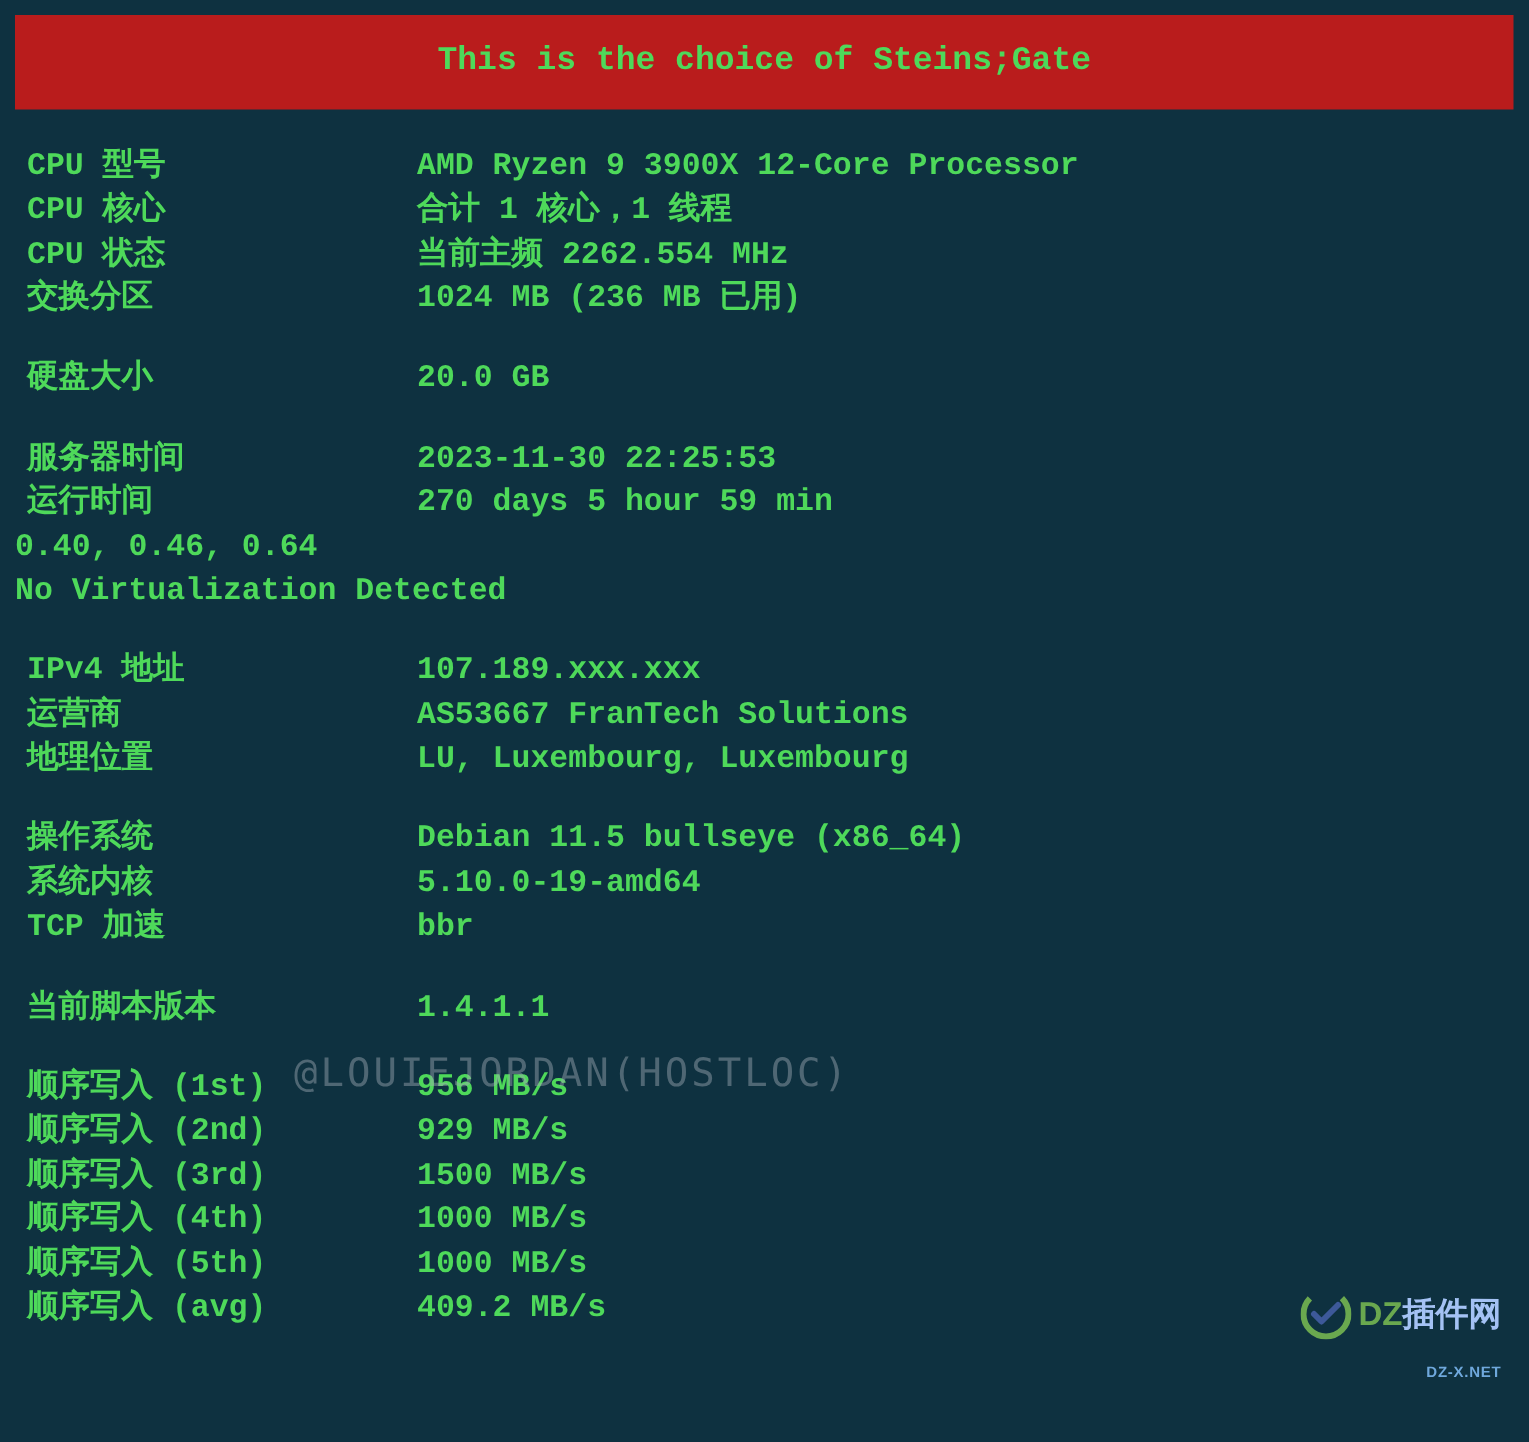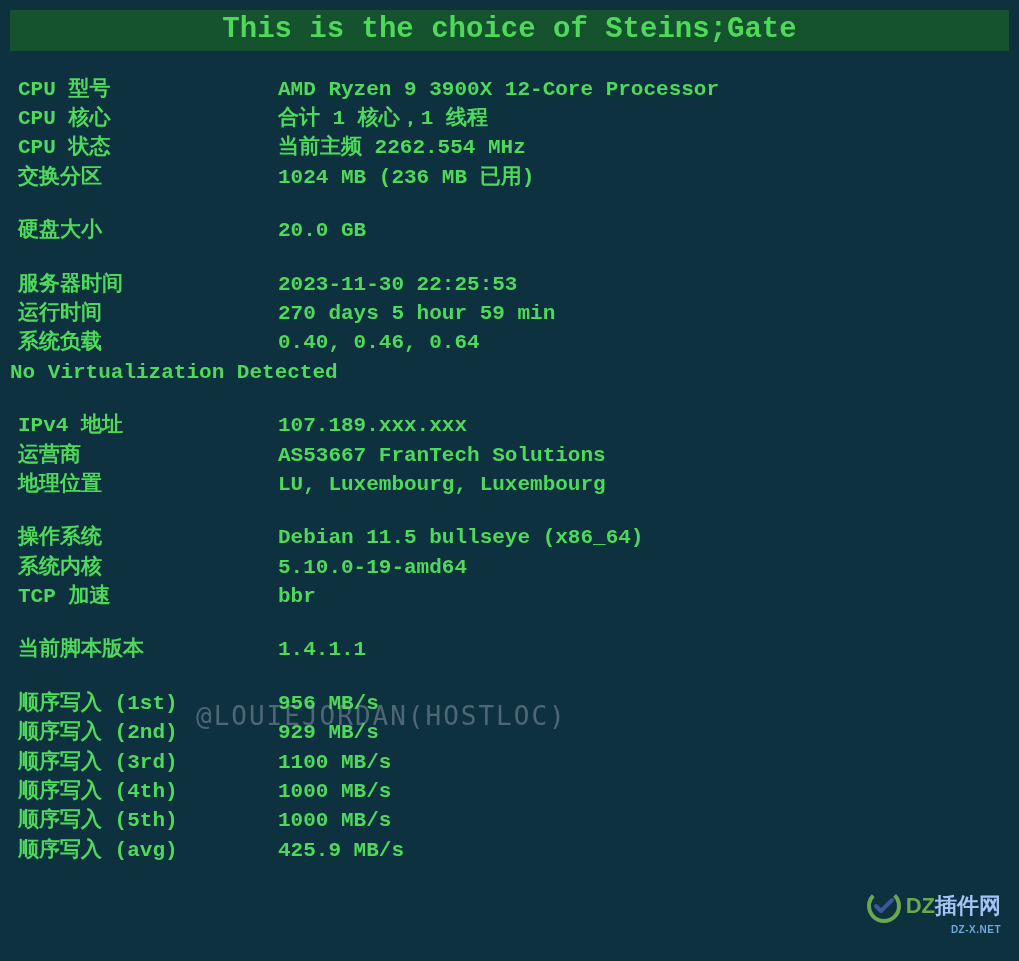--- a/index.html
+++ b/index.html
@@ -12,27 +12,27 @@
       font-family: 'Courier New', 'Consolas', monospace;
       font-size: 21px;
       font-weight: bold;
       width: 1019px;
       height: 961px;
       padding: 10px;
       position: relative;
       line-height: 1.4;
     }
     .title-bar {
-      background-color: #14532d;
+      background-color: #b91c1c;
       color: #4ed95a;
       text-align: center;
-      padding: 0;
+      padding: 16px;
       font-weight: bold;
       margin-bottom: 24px;
-      font-size: 29px;
+      font-size: 22px;
     }
     .info-section {
       margin-bottom: 24px;
     }
     .info-row {
       display: flex;
       color: #4ed95a;
       white-space: pre;
     }
     .info-label {
@@ -50,26 +50,26 @@
       left: 196px;
       color: rgba(160, 170, 180, 0.45);
       font-family: monospace;
       font-size: 26px;
       letter-spacing: 2px;
       pointer-events: none;
       font-weight: normal;
     }
     .logo-badge {
       position: absolute;
-      bottom: 24px;
+      bottom: 38px;
       right: 18px;
       display: flex;
       flex-direction: column;
       align-items: flex-end;
-      gap: 0;
+      gap: 16px;
     }
     .logo-main {
       display: flex;
       align-items: center;
       gap: 5px;
     }
     .logo-icon {
       width: 34px;
       height: 34px;
       position: relative;
@@ -127,21 +127,20 @@
 <div class="info-section">
   <div class="info-row">
     <span class="info-label">服务器时间</span>
     <span class="info-value">2023-11-30 22:25:53</span>
   </div>
   <div class="info-row">
     <span class="info-label">运行时间</span>
     <span class="info-value">270 days 5 hour 59 min</span>
   </div>
   <div class="info-row">
-    <span class="info-label">系统负载</span>
     <span class="info-value">0.40, 0.46, 0.64</span>
   </div>
   <div class="info-row">
     <span class="info-value">No Virtualization Detected</span>
   </div>
 </div>
 
 <div class="info-section">
   <div class="info-row">
     <span class="info-label">IPv4 地址</span>
@@ -183,33 +182,33 @@
   <div class="info-row">
     <span class="info-label">顺序写入 (1st)</span>
     <span class="info-value">956 MB/s</span>
   </div>
   <div class="info-row">
     <span class="info-label">顺序写入 (2nd)</span>
     <span class="info-value">929 MB/s</span>
   </div>
   <div class="info-row">
     <span class="info-label">顺序写入 (3rd)</span>
-    <span class="info-value">1100 MB/s</span>
+    <span class="info-value">1500 MB/s</span>
   </div>
   <div class="info-row">
     <span class="info-label">顺序写入 (4th)</span>
     <span class="info-value">1000 MB/s</span>
   </div>
   <div class="info-row">
     <span class="info-label">顺序写入 (5th)</span>
     <span class="info-value">1000 MB/s</span>
   </div>
   <div class="info-row">
     <span class="info-label">顺序写入 (avg)</span>
-    <span class="info-value">425.9 MB/s</span>
+    <span class="info-value">409.2 MB/s</span>
   </div>
 </div>
 
 <div class="watermark">@LOUIEJORDAN(HOSTLOC)</div>
 
 <div class="logo-badge">
   <div class="logo-main">
     <span class="logo-icon">
       <svg viewBox="0 0 34 34" width="34" height="34">
         <circle cx="17" cy="17" r="15" fill="none" stroke="#6aa84f" stroke-width="4" stroke-dasharray="70 24" transform="rotate(-45 17 17)"></circle>

